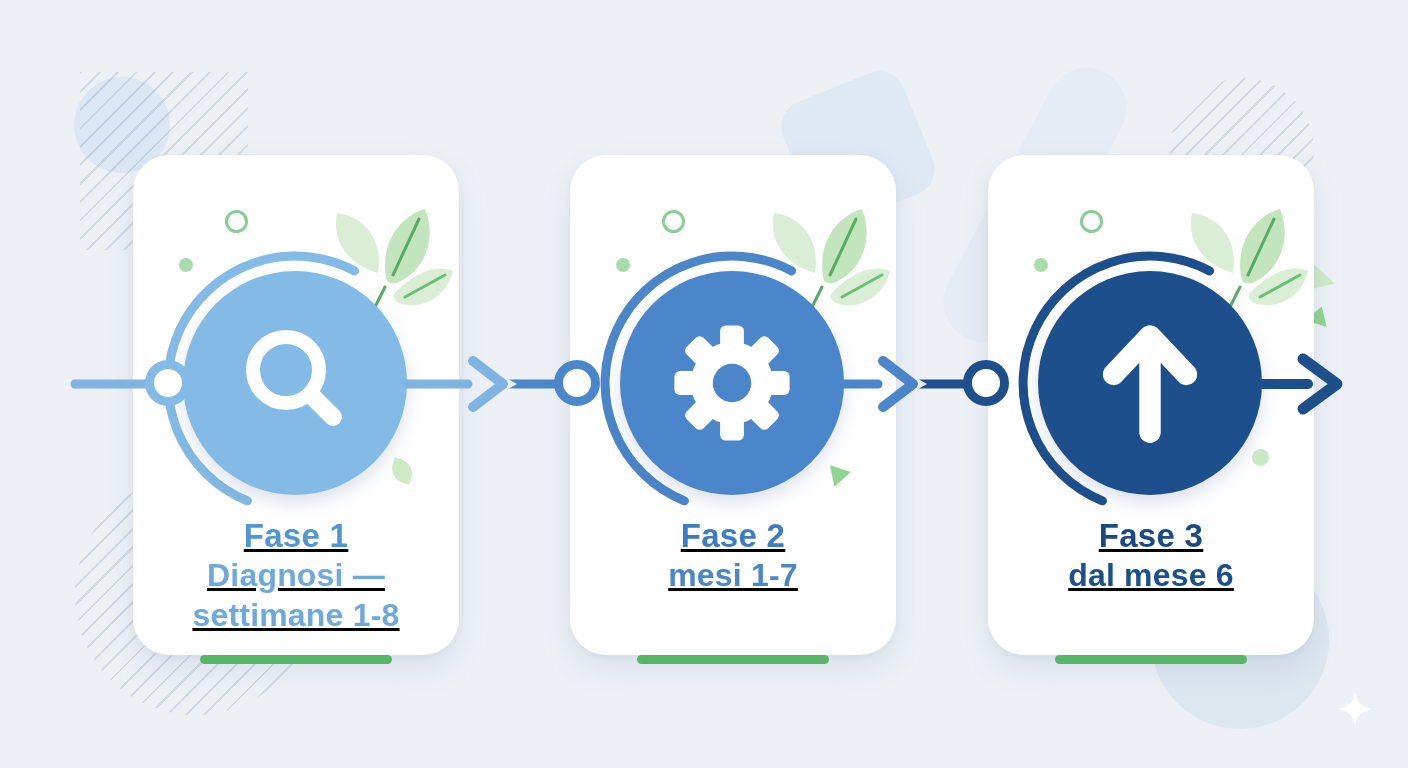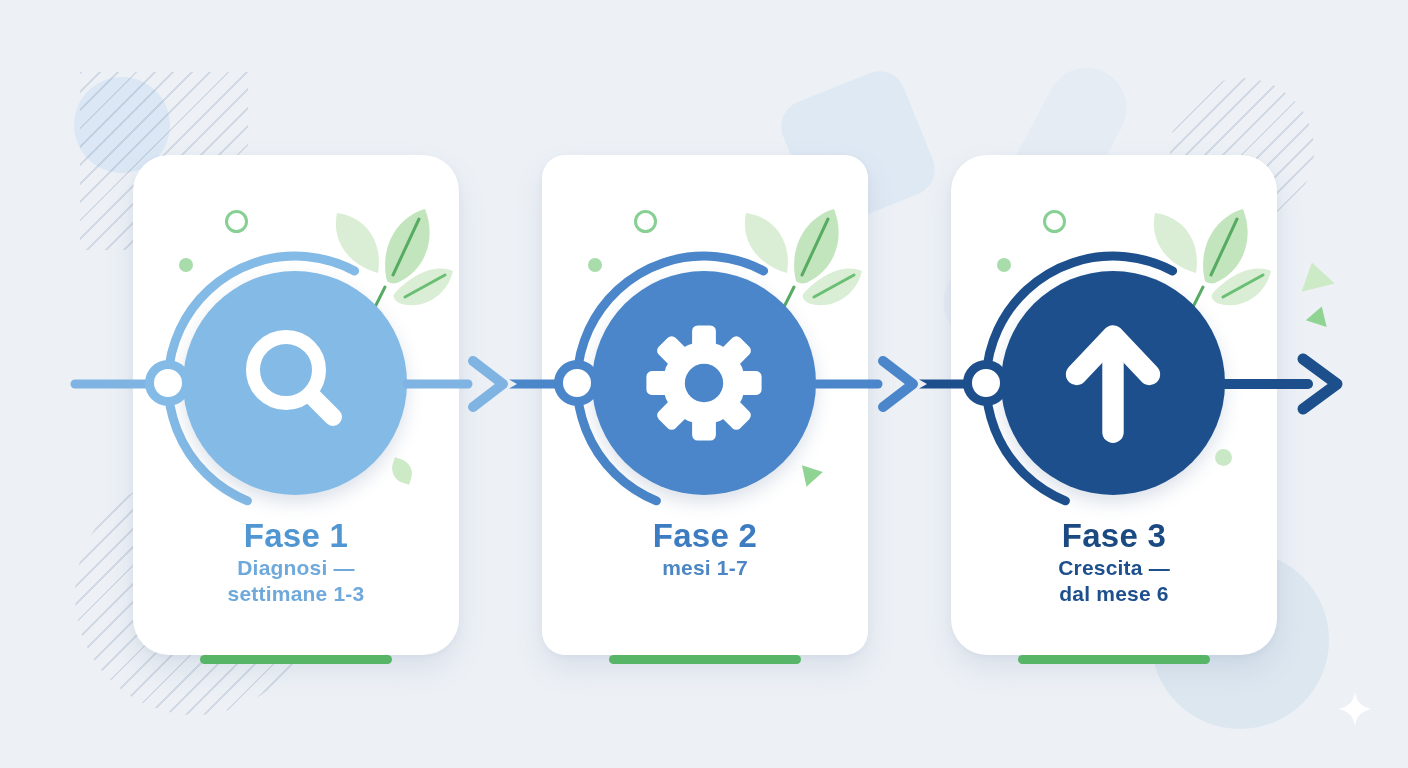--- a/index.html
+++ b/index.html
@@ -18,39 +18,39 @@
   .blob-circle-br{left:1151px;top:551px;width:178px;height:178px;border-radius:50%;background:#dde7f0;}
   .tri{width:0;height:0;}
   .tri-light{left:1298px;top:262px;border-left:17px solid transparent;border-right:17px solid transparent;border-bottom:26px solid #cdeac7;transform:rotate(-14deg);}
   .tri-mid{left:1308px;top:306px;border-left:11px solid transparent;border-right:11px solid transparent;border-bottom:18px solid #8fd492;transform:rotate(18deg);}
   .sparkle{left:1338px;top:692px;width:34px;height:34px;}
 
   
   .phase-card{position:absolute;top:155px;width:326px;height:500px;background:#ffffff;border-radius:36px;
     box-shadow:0 14px 30px rgba(80,110,150,.12), 0 2px 6px rgba(80,110,150,.06);z-index:1;}
   .card-1{left:133px;}
-  .card-2{left:542px;border-radius:23px;}
-  .card-3{left:951px;}
+  .card-2{left:570px;}
+  .card-3{left:988px;}
 
   .mini-ring{position:absolute;left:92px;top:55px;width:17px;height:17px;border:3.5px solid #87cf92;border-radius:50%;}
   .mini-dot{position:absolute;left:46px;top:103px;width:14px;height:14px;border-radius:50%;background:#a9dcab;}
 
   .leaves{position:absolute;left:190px;top:52px;width:132px;height:118px;}
   .arc-ring{position:absolute;left:12px;top:78px;width:300px;height:300px;}
   .big-circle{position:absolute;left:50px;top:116px;width:224px;height:224px;border-radius:50%;background:var(--circle);
     display:flex;align-items:center;justify-content:center;box-shadow:0 8px 18px rgba(60,95,140,.18);}
   .phase-icon{display:block;}
 
   .corner-leaf{position:absolute;left:258px;top:305px;width:22px;height:22px;background:#cdeac7;border-radius:0 70% 0 70%;transform:rotate(18deg);}
   .corner-tri{position:absolute;left:262px;top:308px;width:0;height:0;border-top:11px solid transparent;border-bottom:11px solid transparent;border-left:19px solid #8fd492;transform:rotate(-12deg);}
   .corner-dot{position:absolute;left:264px;top:294px;width:17px;height:17px;border-radius:50%;background:#c9e8c6;}
 
-  .text-block{position:absolute;left:0;right:0;top:362px;text-align:center;}
+  .text-block{position:absolute;left:0;right:0;top:362px;text-align:center;text-decoration:underline;}
   .phase-title{font-size:33px;font-weight:700;color:var(--title);letter-spacing:.3px;}
-  .phase-sub{font-size:21px;font-weight:600;color:var(--sub);line-height:1.26;letter-spacing:.2px;}
+  .phase-sub{font-size:32px;font-weight:600;color:var(--sub);line-height:1.26;letter-spacing:.2px;}
   .accent-bar{position:absolute;left:50%;transform:translateX(-50%);bottom:-9px;width:192px;height:9px;border-radius:5px;background:#56b567;}
 
   
   .connector-overlay{position:absolute;left:0;top:0;width:1408px;height:768px;z-index:2;pointer-events:none;}
   .timeline-node{position:absolute;top:360px;width:28px;height:28px;background:#ffffff;border-style:solid;border-width:9px;border-radius:50%;z-index:3;}
   .node-1{left:145px;border-color:#84bae6;}
   .node-2{left:554px;border-color:#4a86c9;}
   .node-3{left:963px;border-color:#1d4f8c;}
 </style>
 </head>
@@ -88,21 +88,21 @@
     <div class="big-circle">
       <svg class="phase-icon" width="130" height="130" viewBox="0 0 130 130">
         <circle cx="56" cy="52" r="33" fill="none" stroke="#ffffff" stroke-width="14"></circle>
         <line x1="81" y1="77" x2="103" y2="99" stroke="#ffffff" stroke-width="18" stroke-linecap="round"></line>
       </svg>
     </div>
     <div class="corner-leaf"></div>
     <div class="text-block">
       <div class="phase-title">Fase 1</div>
       <div class="phase-sub">Diagnosi —</div>
-      <div class="phase-sub">settimane 1-3</div>
+      <div class="phase-sub">settimane 1-8</div>
     </div>
     <div class="accent-bar" style="background: rgb(86, 181, 103);"></div>
   </div>
 
   <div class="phase-card card-2" style="--circle: #4a86c9; --title: #3d7cc0; --sub: #4c86c4;">
     <div class="mini-ring"></div>
     <div class="mini-dot"></div>
     <svg class="leaves" viewBox="0 0 132 118">
       <path d="M14 6 C44 10 60 36 55 66 C26 58 8 34 14 6 Z" fill="#d9eed4"></path>
       <path d="M64 74 C56 40 74 10 102 2 C114 32 102 64 74 76 C70 77 66 76 64 74 Z" fill="#c3e5bd"></path>
@@ -154,21 +154,20 @@
     </svg>
     <div class="big-circle">
       <svg class="phase-icon" width="150" height="150" viewBox="0 0 140 140">
         <path d="M36 62 L70 26 L104 62" fill="none" stroke="#ffffff" stroke-width="20" stroke-linecap="round" stroke-linejoin="round"></path>
         <line x1="70" y1="34" x2="70" y2="116" stroke="#ffffff" stroke-width="20" stroke-linecap="round"></line>
       </svg>
     </div>
     <div class="corner-dot"></div>
     <div class="text-block">
       <div class="phase-title">Fase 3</div>
-      <div class="phase-sub">Crescita —</div>
       <div class="phase-sub">dal mese 6</div>
     </div>
     <div class="accent-bar" style="background: rgb(86, 181, 103);"></div>
   </div>
 
   <svg class="connector-overlay" viewBox="0 0 1408 768">
 
     <line x1="75" y1="384" x2="162" y2="384" style="stroke:var(--p0-conn)" stroke-width="9" stroke-linecap="round"></line>
 
     <line x1="407" y1="384" x2="468" y2="384" style="stroke:var(--p0-conn)" stroke-width="9" stroke-linecap="round"></line>

